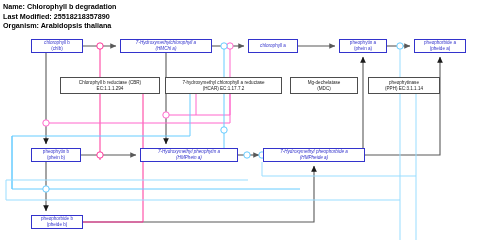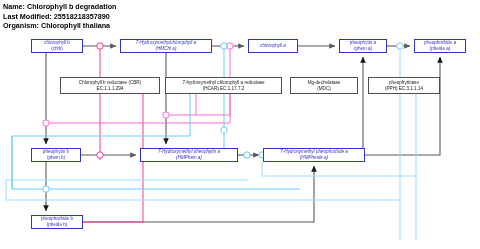--- a/index.html
+++ b/index.html
@@ -88,21 +88,21 @@
   }
 </style>
 </head>
 <body>
 
 <div id="root">
 
   <div class="header">
     <div class="line">Name: Chlorophyll b degradation</div>
     <div class="line">Last Modified: 25518218357890</div>
-    <div class="line">Organism: Chlorophyll thaliana</div>
+    <div class="line">Organism: Arabidopsis thaliana</div>
   </div>
 
   <svg id="edges" viewBox="0 0 480 249">
     <defs>
       <marker id="arrGray" markerWidth="6" markerHeight="6" refX="5.2" refY="3" orient="auto">
         <path d="M0,0.4 L5.4,3 L0,5.6 z" fill="#595959"></path>
       </marker>
       <marker id="arrBlack" markerWidth="6" markerHeight="6" refX="5.2" refY="3" orient="auto">
         <path d="M0,0.4 L5.4,3 L0,5.6 z" fill="#1a1a1a"></path>
       </marker>

